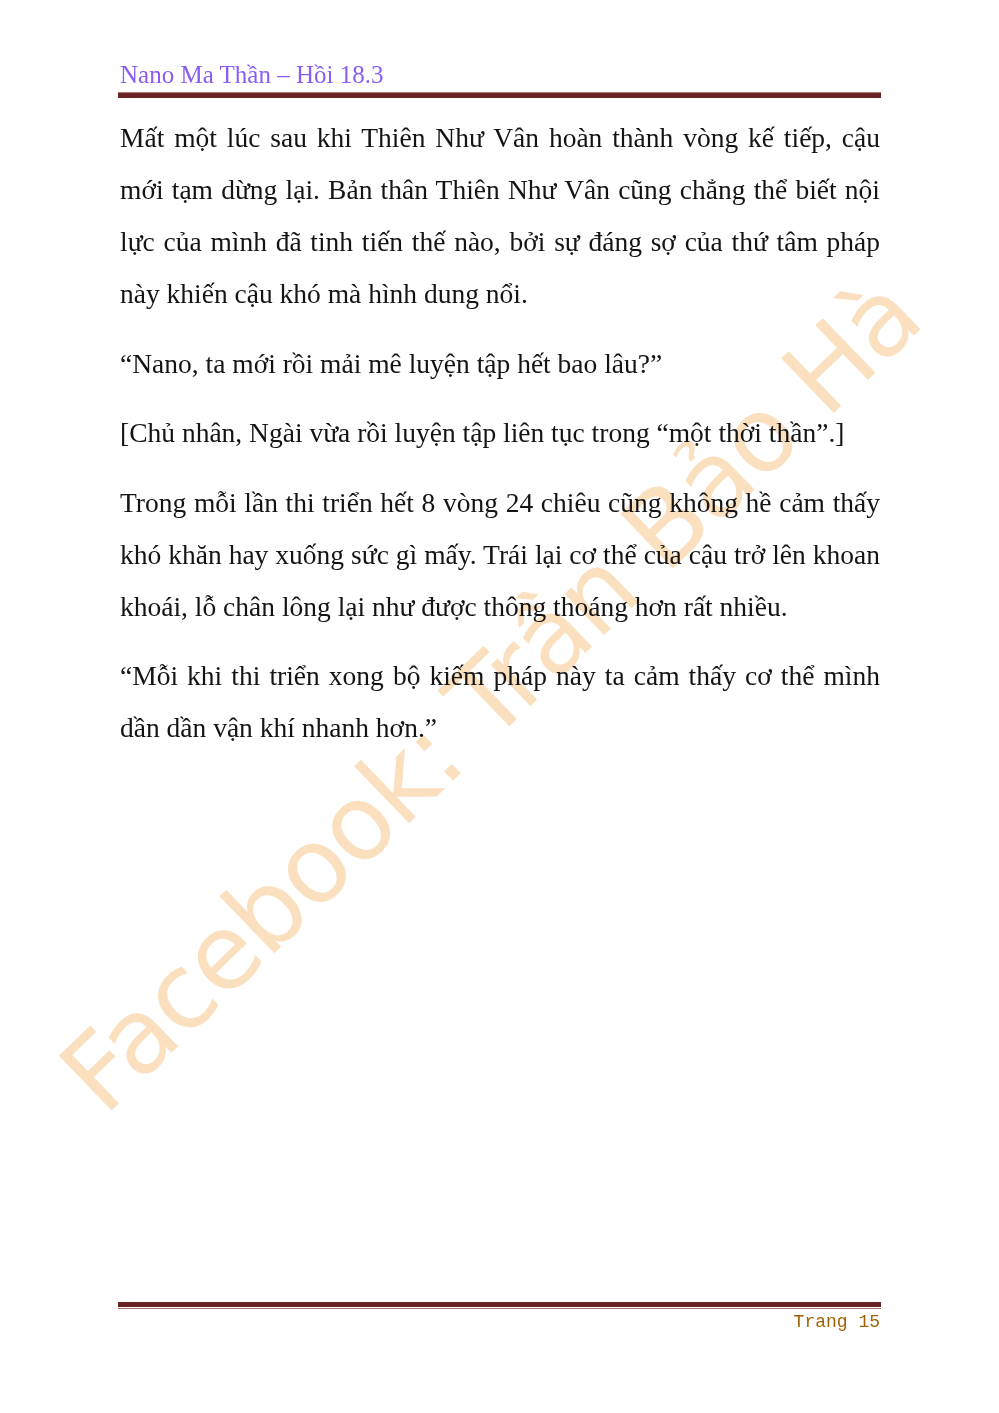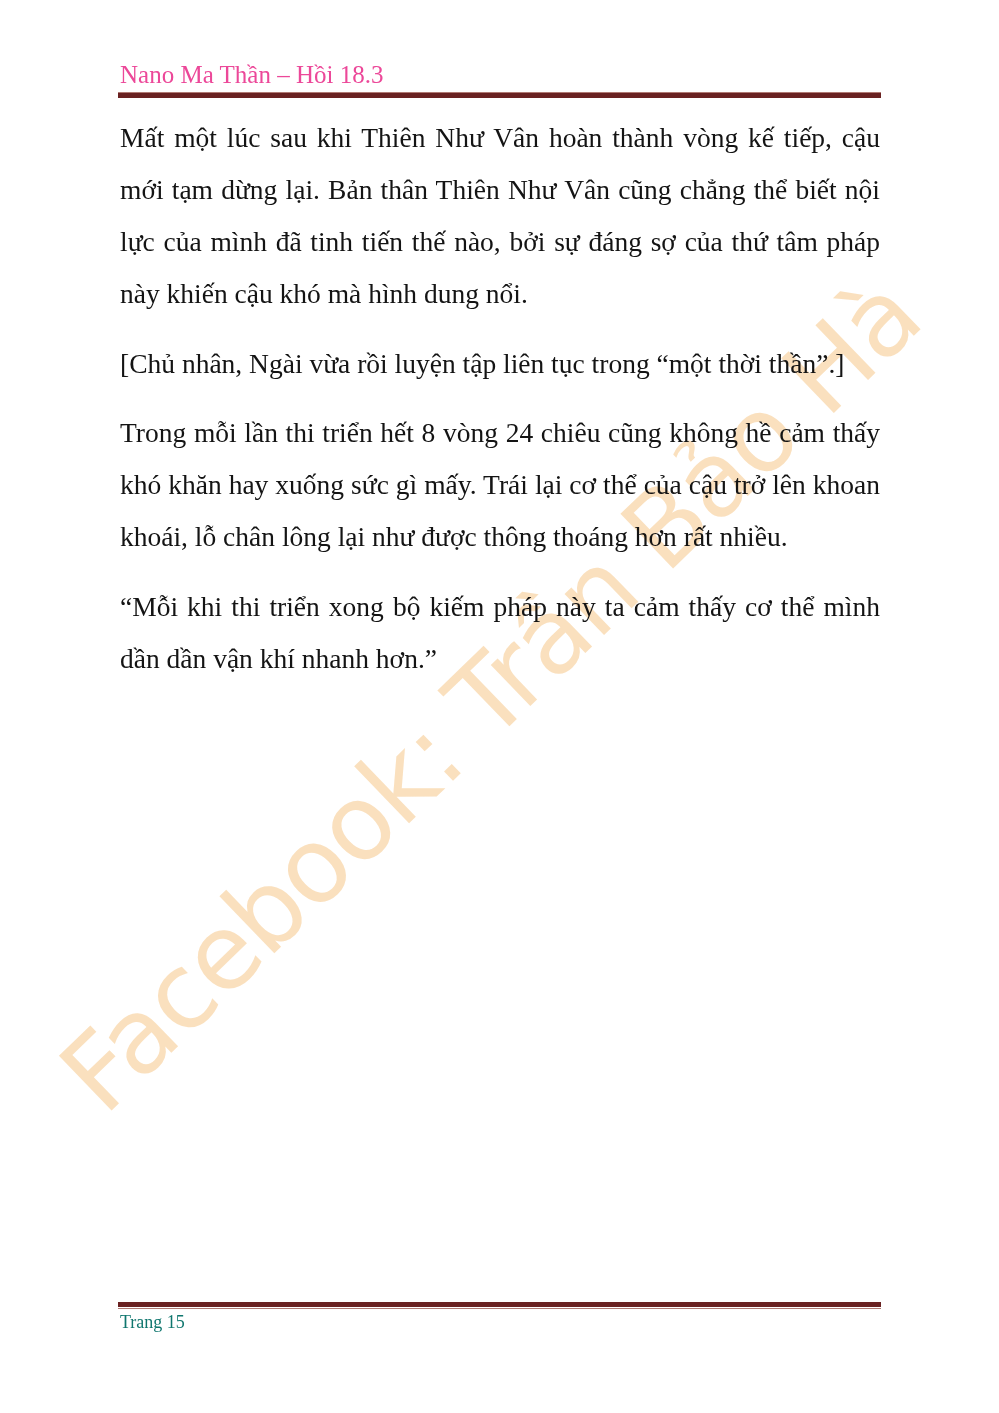--- a/index.html
+++ b/index.html
@@ -19,21 +19,21 @@
       position: absolute;
       left: 120px;
       top: 58px;
       width: 760px;
       height: 32px;
       display: flex;
       justify-content: space-between;
       align-items: flex-end;
       font-size: 25px;
       line-height: 30px;
-      color: #ec4899;
+      color: #8b5cf6;
     }
     .rule {
       position: absolute;
       left: 118px;
       width: 763px;
     }
     .rule-top {
       top: 92px;
     }
     .rule-top .thin {
@@ -68,24 +68,25 @@
     .body-text p {
       margin: 0 0 17.5px 0;
       text-align: justify;
       font-family: Liberation Serif, serif;
     }
     .page-footer {
       position: absolute;
       left: 120px;
       top: 1310px;
       width: 760px;
-      text-align: left;
+      text-align: right;
       font-size: 18px;
       line-height: 24px;
-      color: #0f766e;
+      color: #a16207;
+      font-family: Liberation Mono, monospace;
     }
     .watermark {
       position: absolute;
       left: 490px;
       top: 695px;
       transform: translate(-50%, -50%) rotate(-44deg);
       font-family: "DejaVu Sans", "Liberation Sans", sans-serif;
       font-size: 104px;
       line-height: 1;
       white-space: nowrap;
@@ -104,20 +105,21 @@
 
 <div class="rule rule-top">
   <div class="thin"></div>
   <div class="thick"></div>
 </div>
 
 <div class="watermark">Facebook: Trần Bảo Hà</div>
 
 <main class="body-text">
   <p>Mất một lúc sau khi Thiên Như Vân hoàn thành vòng kế tiếp, cậu mới tạm dừng lại. Bản thân Thiên Như Vân cũng chẳng thể biết nội lực của mình đã tinh tiến thế nào, bởi sự đáng sợ của thứ tâm pháp này khiến cậu khó mà hình dung nổi.</p>
+  <p>“Nano, ta mới rồi mải mê luyện tập hết bao lâu?”</p>
   <p>[Chủ nhân, Ngài vừa rồi luyện tập liên tục trong “một thời thần”.]</p>
   <p>Trong mỗi lần thi triển hết 8 vòng 24 chiêu cũng không hề cảm thấy khó khăn hay xuống sức gì mấy. Trái lại cơ thể của cậu trở lên khoan khoái, lỗ chân lông lại như được thông thoáng hơn rất nhiều.</p>
   <p>“Mỗi khi thi triển xong bộ kiếm pháp này ta cảm thấy cơ thể mình dần dần vận khí nhanh hơn.”</p>
 </main>
 
 <div class="rule rule-bottom">
   <div class="thick"></div>
   <div class="thin"></div>
 </div>
 

